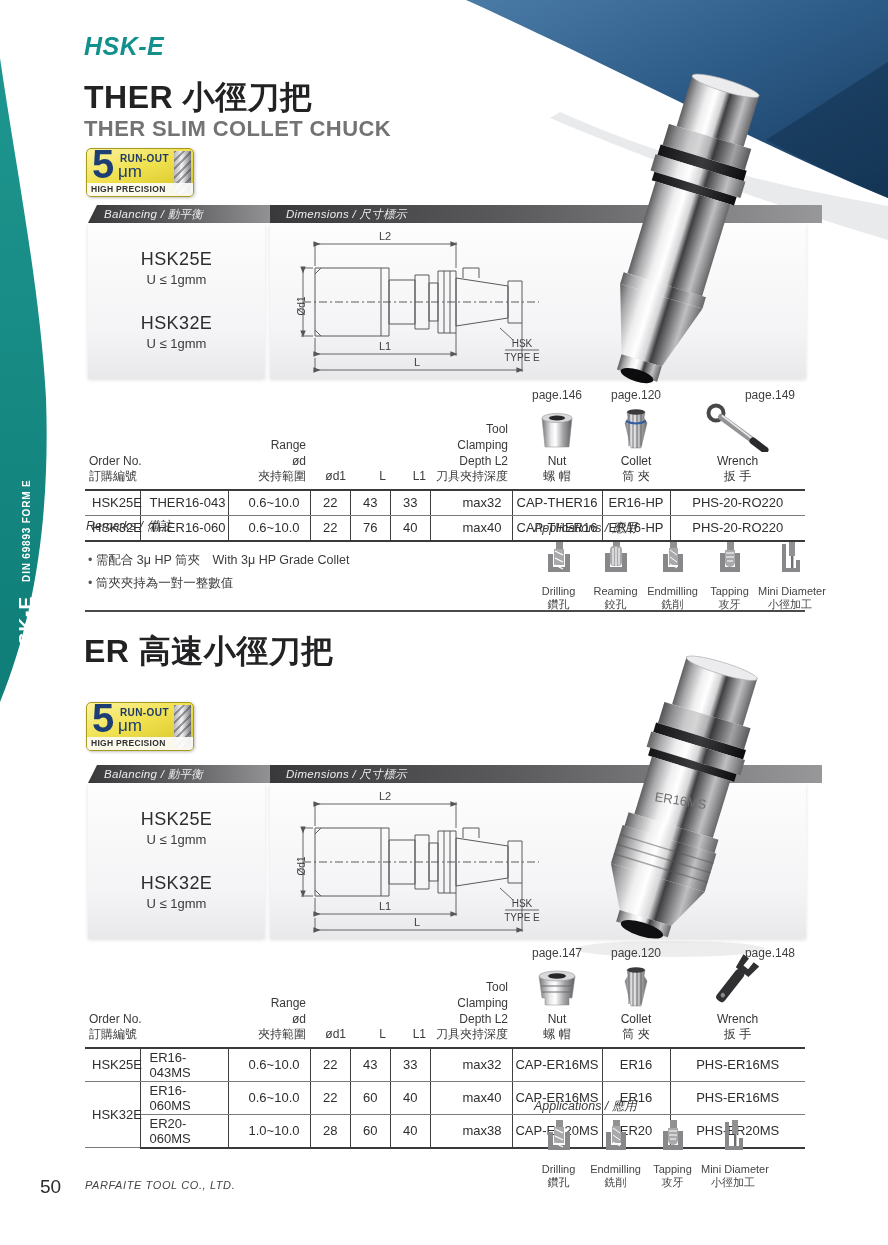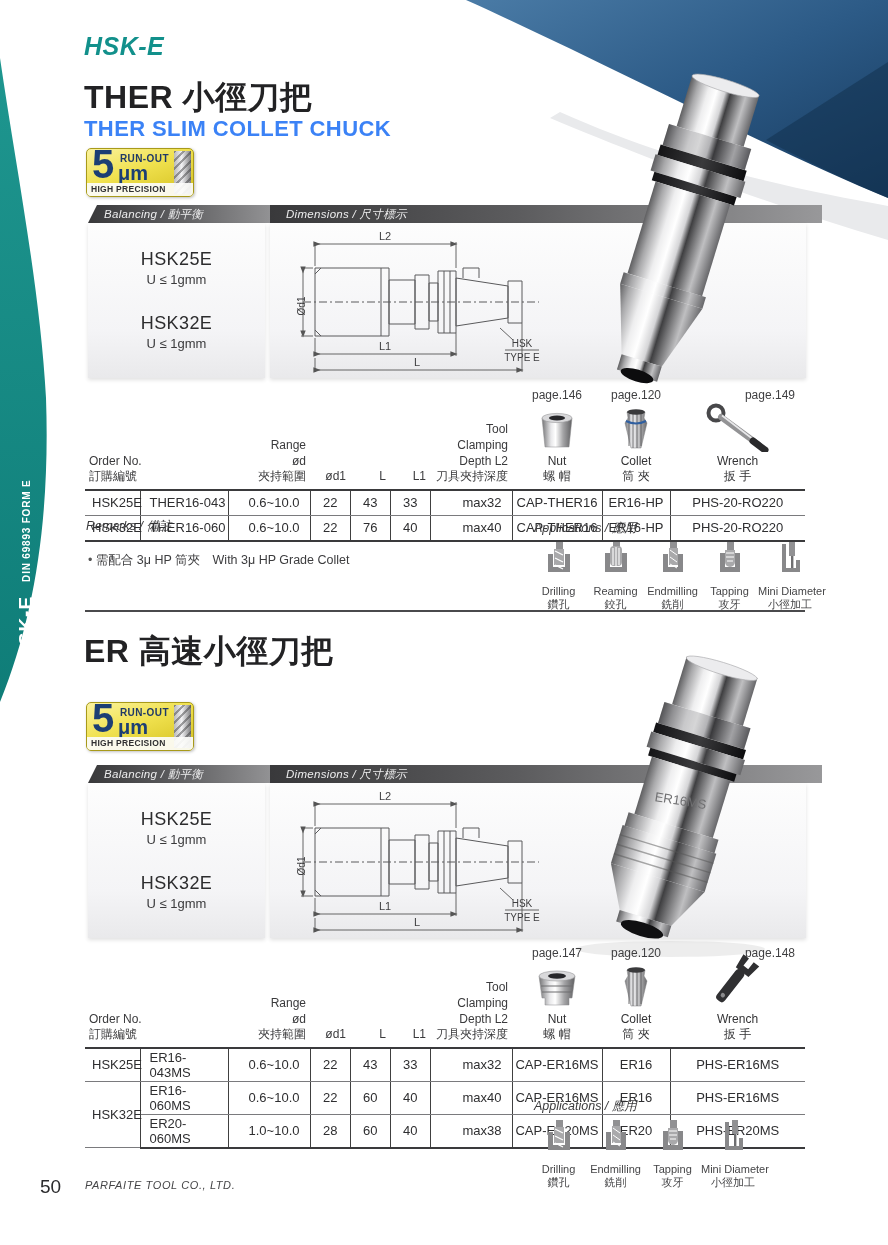--- a/index.html
+++ b/index.html
@@ -12,28 +12,28 @@
 
   
   .side-text{display:flex;align-items:center;gap:14px;transform:rotate(-90deg);
              color:#ffffff;white-space:nowrap;justify-content:flex-start;}
   .side-series{font-size:19px;font-weight:bold;letter-spacing:1px;}
   .side-std{font-size:10px;font-weight:bold;letter-spacing:.8px;}
 
   
   .logo{font-size:25px;font-weight:bold;font-style:italic;color:#12908b;letter-spacing:.5px;}
   .title-zh{font-size:32px;font-weight:bold;color:#222224;letter-spacing:.5px;}
-  .title-en{font-size:22px;font-weight:bold;color:#3b82f6;letter-spacing:.4px;}
+  .title-en{font-size:22px;font-weight:bold;color:#737373;letter-spacing:.4px;}
 
   
   .badge{width:106px;height:47px;border:1px solid #a89a1a;border-radius:5px;
          background:linear-gradient(160deg,#fbf3a0 0%,#f0e14e 45%,#d3bf1e 100%);
          box-shadow:1px 1px 3px rgba(0,0,0,.25);overflow:hidden;}
   .badge .b5{position:absolute;left:5px;top:-7px;font-size:40px;font-weight:bold;color:#1c3e74;}
-  .badge .bunit{position:absolute;left:31px;top:13px;font-size:20px;font-weight:bold;color:#1c3e74;}
+  .badge .bunit{position:absolute;left:31px;top:13px;font-size:17px;font-weight:normal;color:#1c3e74;}
   .badge .brun{position:absolute;left:33px;top:4px;font-size:10px;font-weight:bold;color:#203a66;letter-spacing:.4px;}
   .badge .bprec{position:absolute;left:0;right:0;bottom:0;height:13px;background:rgba(252,252,250,.93);
          font-size:8.5px;font-weight:bold;color:#2f2f31;line-height:13px;padding-left:4px;letter-spacing:.3px;}
   .badge .bdrill{position:absolute;right:2px;top:2px;bottom:2px;width:17px;
          background:linear-gradient(90deg,#b9b9bb,#f2f2f4 45%,#7f7f81);}
   .badge .bdrill:after{content:"";position:absolute;inset:0;
          background:repeating-linear-gradient(135deg,rgba(60,60,62,.45) 0 2px,transparent 2px 6px);}
 
   
   .panel-bar{height:18px;background:linear-gradient(90deg,#39393b,#5c5c5e 45%,#98989a 100%);
@@ -321,20 +321,21 @@
           <td class="c-c">CAP-THER16</td>
         <td class="c-c">ER16-HP</td>
           <td class="c-c">PHS-20-RO220</td>
       </tr>
     </tbody>
   </table>
 
   <div class="abs blk-title" style="left:86px;top:518px">Remarks / 備註</div>
   <ul class="abs remarks" style="left:88px;top:538px">
     <li>需配合 3μ HP 筒夾　With 3μ HP Grade Collet</li>
+    <li>筒夾夾持為一對一整數值</li>
   </ul>
 
   <div class="abs blk-title" style="left:534px;top:520px">Applications / 應用</div>
   <div class="abs apps-row" style="left:530px;top:540px">
     <div class="app-item">
       <svg width="36" height="38" viewBox="0 0 36 38">
         <rect x="15" y="2" width="7" height="13" fill="#919193"></rect>
         <path d="M7,14 h5 v13 h12 v-13 h5 v18 h-22 z" fill="#88888a"></path>
         <rect x="13" y="9" width="10" height="16" fill="#a9a9ab"></rect>
         <path d="M14,11 l8,4 m-8,3 l8,4 m-8,3 l8,4" stroke="#ffffff" stroke-width="1.2"></path>

